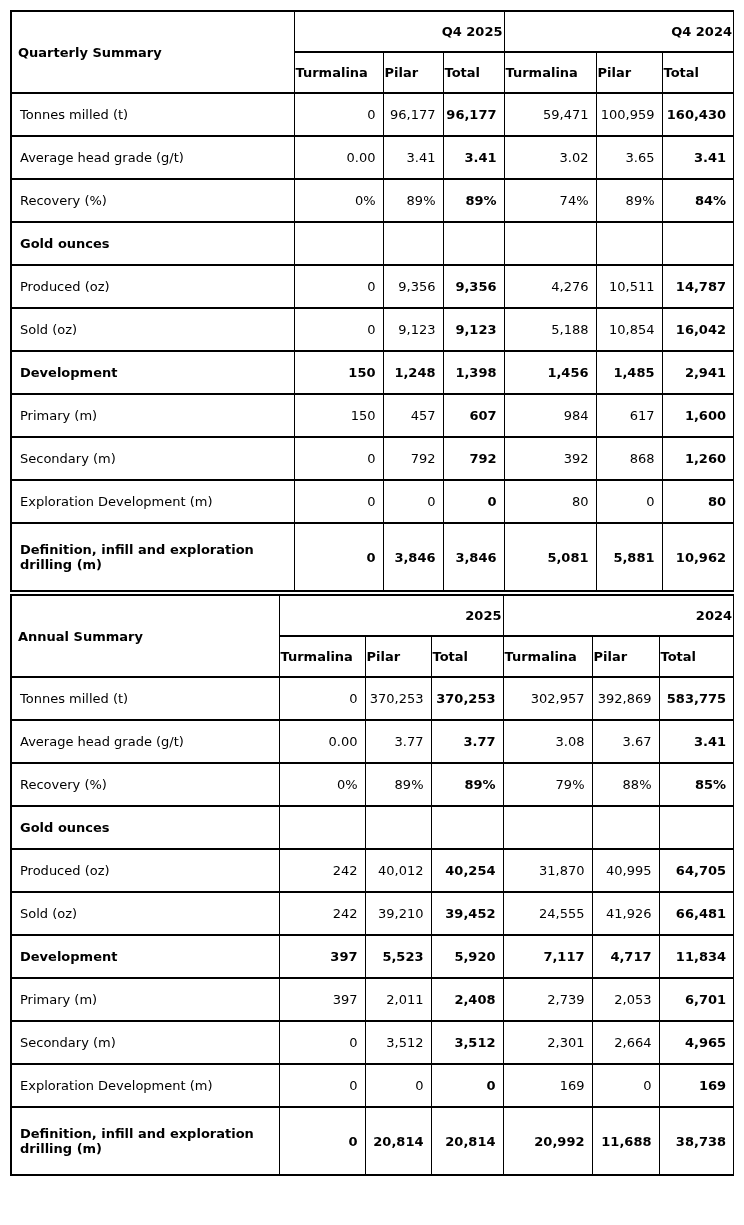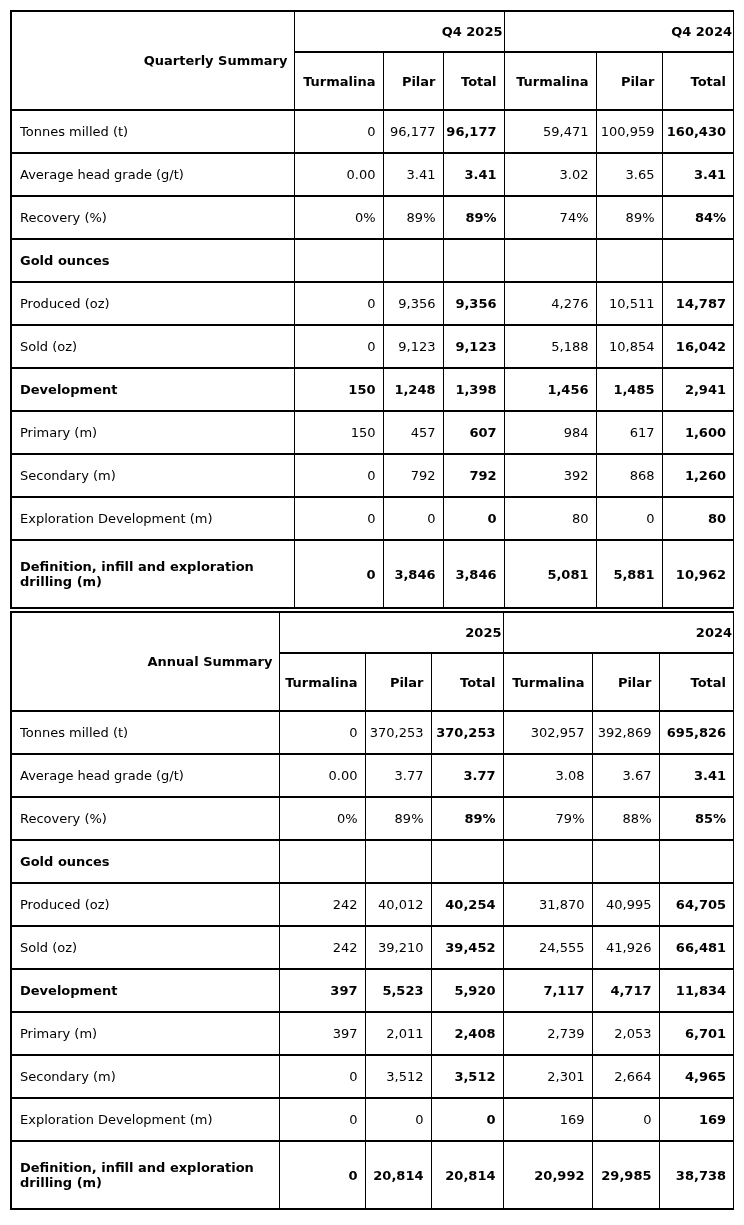--- a/index.html
+++ b/index.html
@@ -19,23 +19,23 @@
   }
   .tbl th, .tbl td {
     border: 1px solid #000;
     border-top-width: 2px;
     border-bottom-width: 2px;
     vertical-align: middle;
     overflow: hidden;
     background: #fff;
   }
   .tbl th { font-weight: bold; }
-  .title  { text-align: right; padding: 0 6px; }
+  .title  { text-align: left; padding: 0 6px; }
   .period { text-align: right; height: 41px; }
-  .site   { text-align: right; padding-right: 7px; height: 58px; }
+  .site   { text-align: left; padding-right: 7px; height: 41px; }
   .lbl    { text-align: left; padding: 3px 8px; }
   .num    { text-align: right; padding-right: 7px; padding-left: 2px; }
   .b      { font-weight: bold; }
   .tbl tbody td { height: 43px; }
   .tbl tr.tall td { height: 68px; }
   .tbl-wrap + .tbl-wrap { margin-top: 2px; }
 
   
   .tbl-0 col:nth-child(1){ width:283px; }
   .tbl-0 col:nth-child(2){ width:89px; }
@@ -214,21 +214,21 @@
           </tr>
         </thead>
         <tbody>
           <tr>
             <td class="lbl">Tonnes milled (t)</td>
             <td class="num">0</td>
             <td class="num">370,253</td>
             <td class="num b">370,253</td>
             <td class="num">302,957</td>
             <td class="num">392,869</td>
-            <td class="num b">695,826</td>
+            <td class="num b">583,775</td>
           </tr>
           <tr>
             <td class="lbl">Average head grade (g/t)</td>
             <td class="num">0.00</td>
             <td class="num">3.77</td>
             <td class="num b">3.77</td>
             <td class="num">3.08</td>
             <td class="num">3.67</td>
             <td class="num b">3.41</td>
           </tr>
@@ -303,19 +303,19 @@
             <td class="num">169</td>
             <td class="num">0</td>
             <td class="num b">169</td>
           </tr>
           <tr class="tall">
             <td class="lbl b">Definition, infill and exploration drilling (m)</td>
             <td class="num b">0</td>
             <td class="num b">20,814</td>
             <td class="num b">20,814</td>
             <td class="num b">20,992</td>
-            <td class="num b">29,985</td>
+            <td class="num b">11,688</td>
             <td class="num b">38,738</td>
           </tr>
         </tbody>
       </table>
     </section>
 </main>
 
 </body></html>

